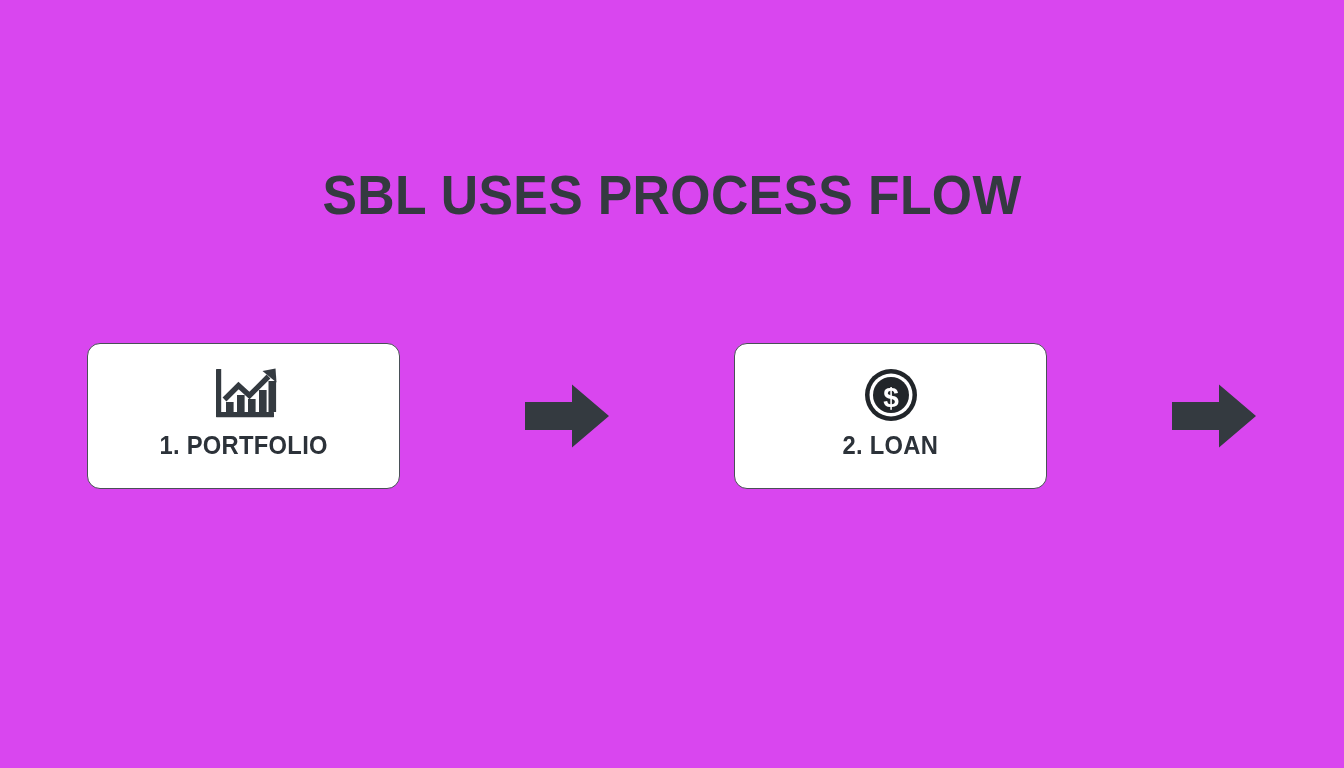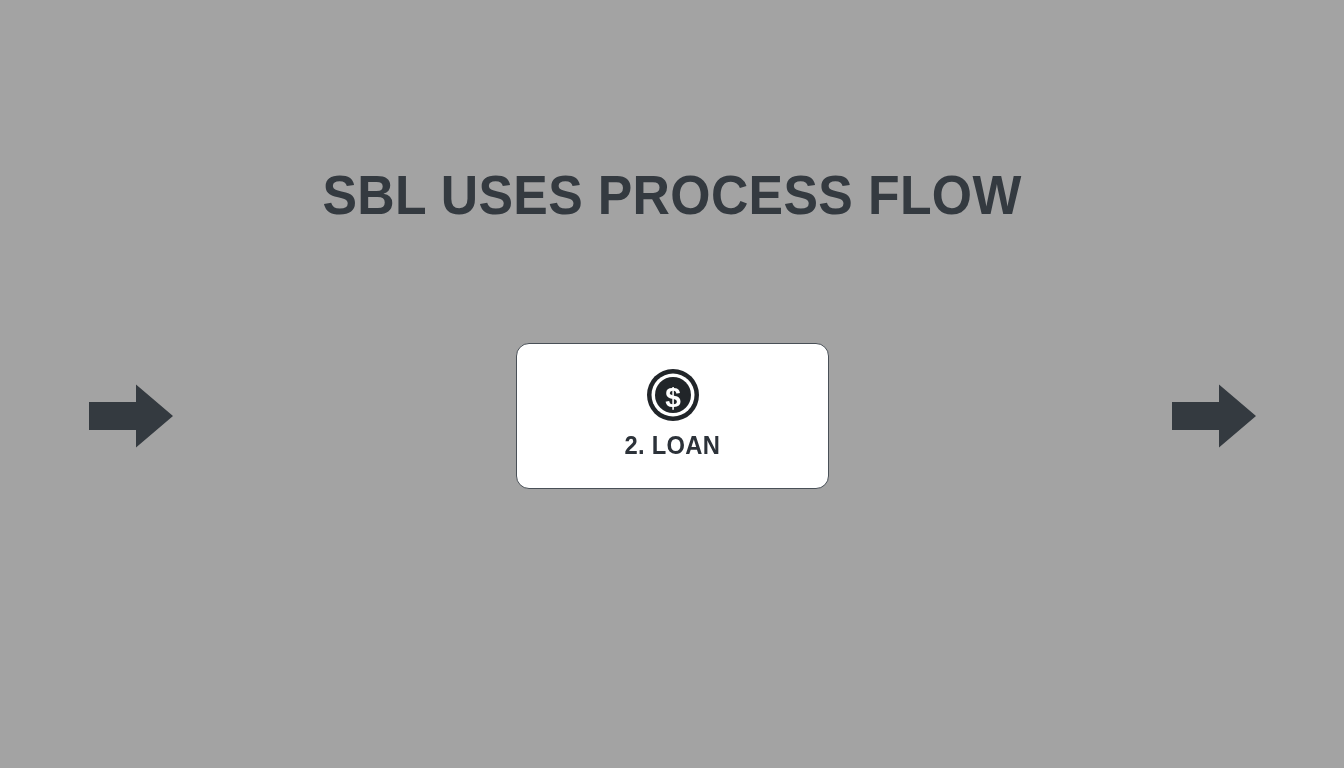--- a/index.html
+++ b/index.html
@@ -12,21 +12,21 @@
     height: 768px;
     background: #fcfcfd;
     font-family: "Liberation Sans", sans-serif;
     overflow: hidden;
     position: relative;
   }
 
   #slide {
     position: absolute;
     inset: 0;
-    background: #a3a3a3;
+    background: #d946ef;
   }
 
   
   #title {
     position: absolute;
     top: 158px;
     left: 0;
     width: 1344px;
     text-align: center;
     font-family: "Liberation Sans", sans-serif;
@@ -99,20 +99,42 @@
 </style>
 </head>
 <body>
 
 <div id="slide">
 
   <div id="title">SBL USES PROCESS FLOW</div>
 
   <div id="flow-row">
 
+    <div class="card">
+      <div class="card-icon">
+        <svg width="72" height="56" viewBox="0 0 72 56" aria-hidden="true">
+          <g fill="#343a40">
+
+            <rect x="8" y="2" width="5.2" height="48" rx="0.6"></rect>
+            <rect x="8" y="45" width="58" height="5.2" rx="0.6"></rect>
+
+            <rect x="18" y="35" width="7.6" height="10"></rect>
+            <rect x="29" y="28" width="7.6" height="17"></rect>
+            <rect x="40" y="32" width="7.6" height="13"></rect>
+            <rect x="51" y="23" width="7.6" height="22"></rect>
+            <rect x="60.5" y="14" width="7.6" height="31"></rect>
+
+            <path d="M16.5 32.5 L30.5 18.5 L41.5 28.5 L60.5 9.5" stroke="#343a40" stroke-width="5.4" fill="none" stroke-linejoin="miter" stroke-linecap="butt"></path>
+
+            <path d="M67.5 1.5 L68.5 15.5 L54.5 4.0 Z"></path>
+          </g>
+        </svg>
+      </div>
+      <div class="card-label">1. PORTFOLIO</div>
+    </div>
 
     <div class="arrow">
       <svg width="84" height="66" viewBox="0 0 84 66" aria-hidden="true">
         <path d="M0 19 L47 19 L47 1.5 L84 33 L47 64.5 L47 47 L0 47 Z" fill="#343a40"></path>
       </svg>
     </div>
 
     <div class="card">
       <div class="card-icon">
         <svg width="56" height="56" viewBox="0 0 56 56" aria-hidden="true">

